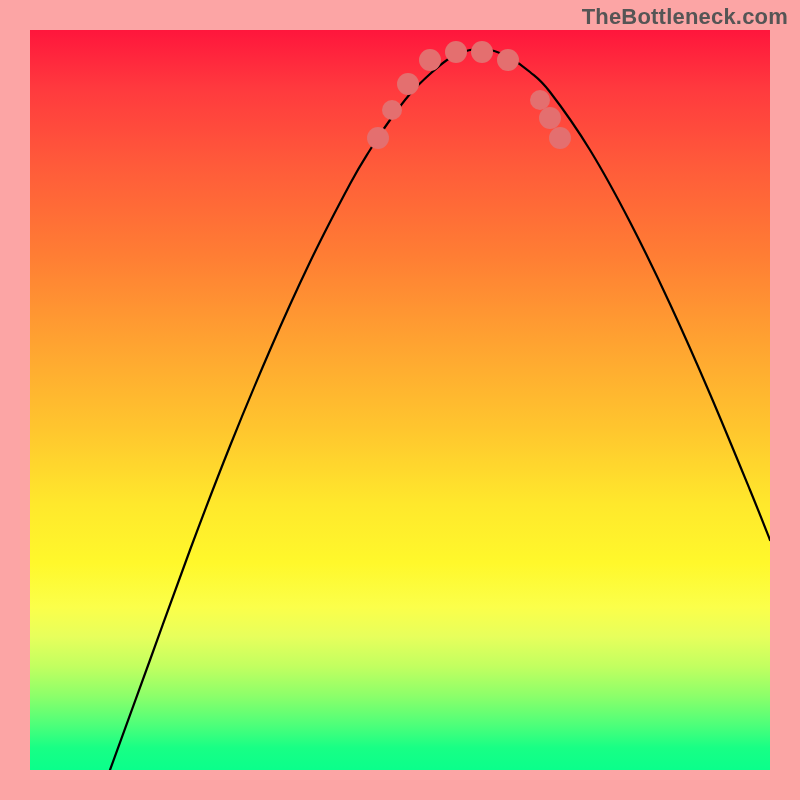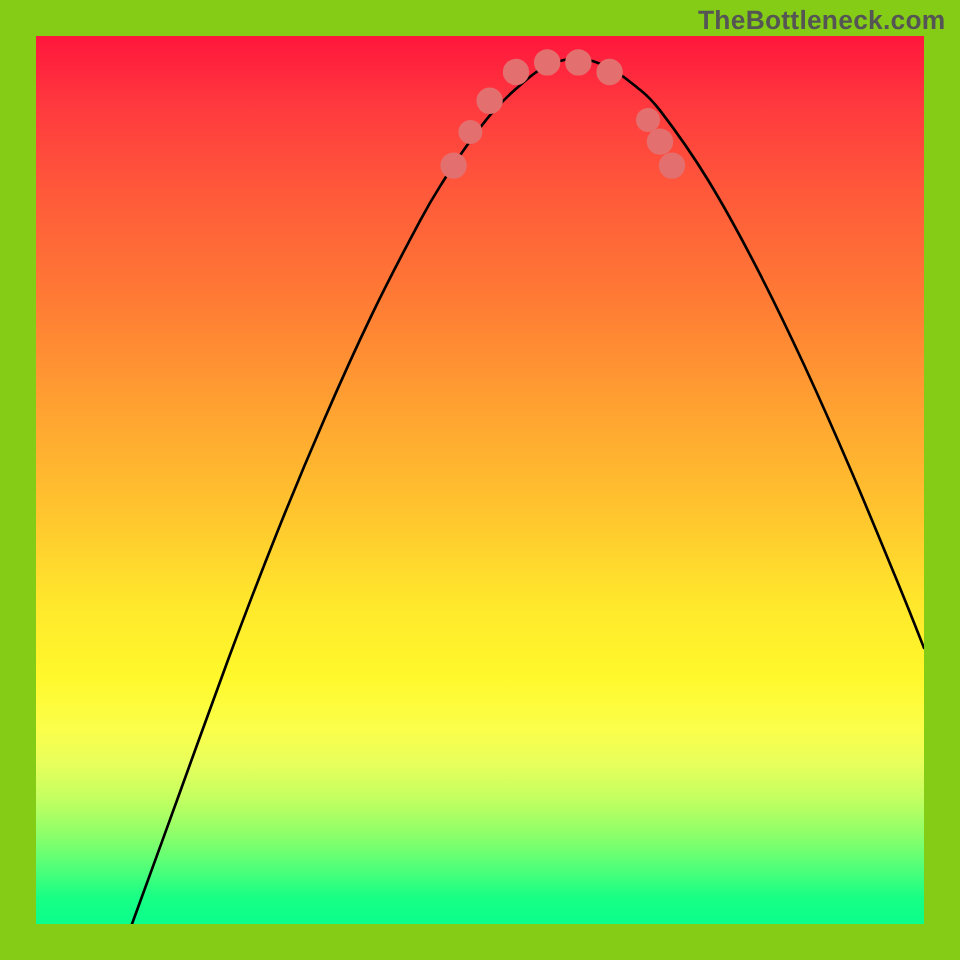--- a/index.html
+++ b/index.html
@@ -8,21 +8,21 @@
     width: 800px;
     height: 800px;
     background: #000;
     font-family: Arial, Helvetica, sans-serif;
     overflow: hidden;
   }
   .frame {
     position: relative;
     width: 800px;
     height: 800px;
-    background: #84cc16;
+    background: #fca5a5;
   }
   .watermark {
     position: absolute;
     top: 4px;
     right: 12px;
     color: #555;
     font-size: 22px;
     font-weight: 600;
     letter-spacing: 0.2px;
     z-index: 10;

